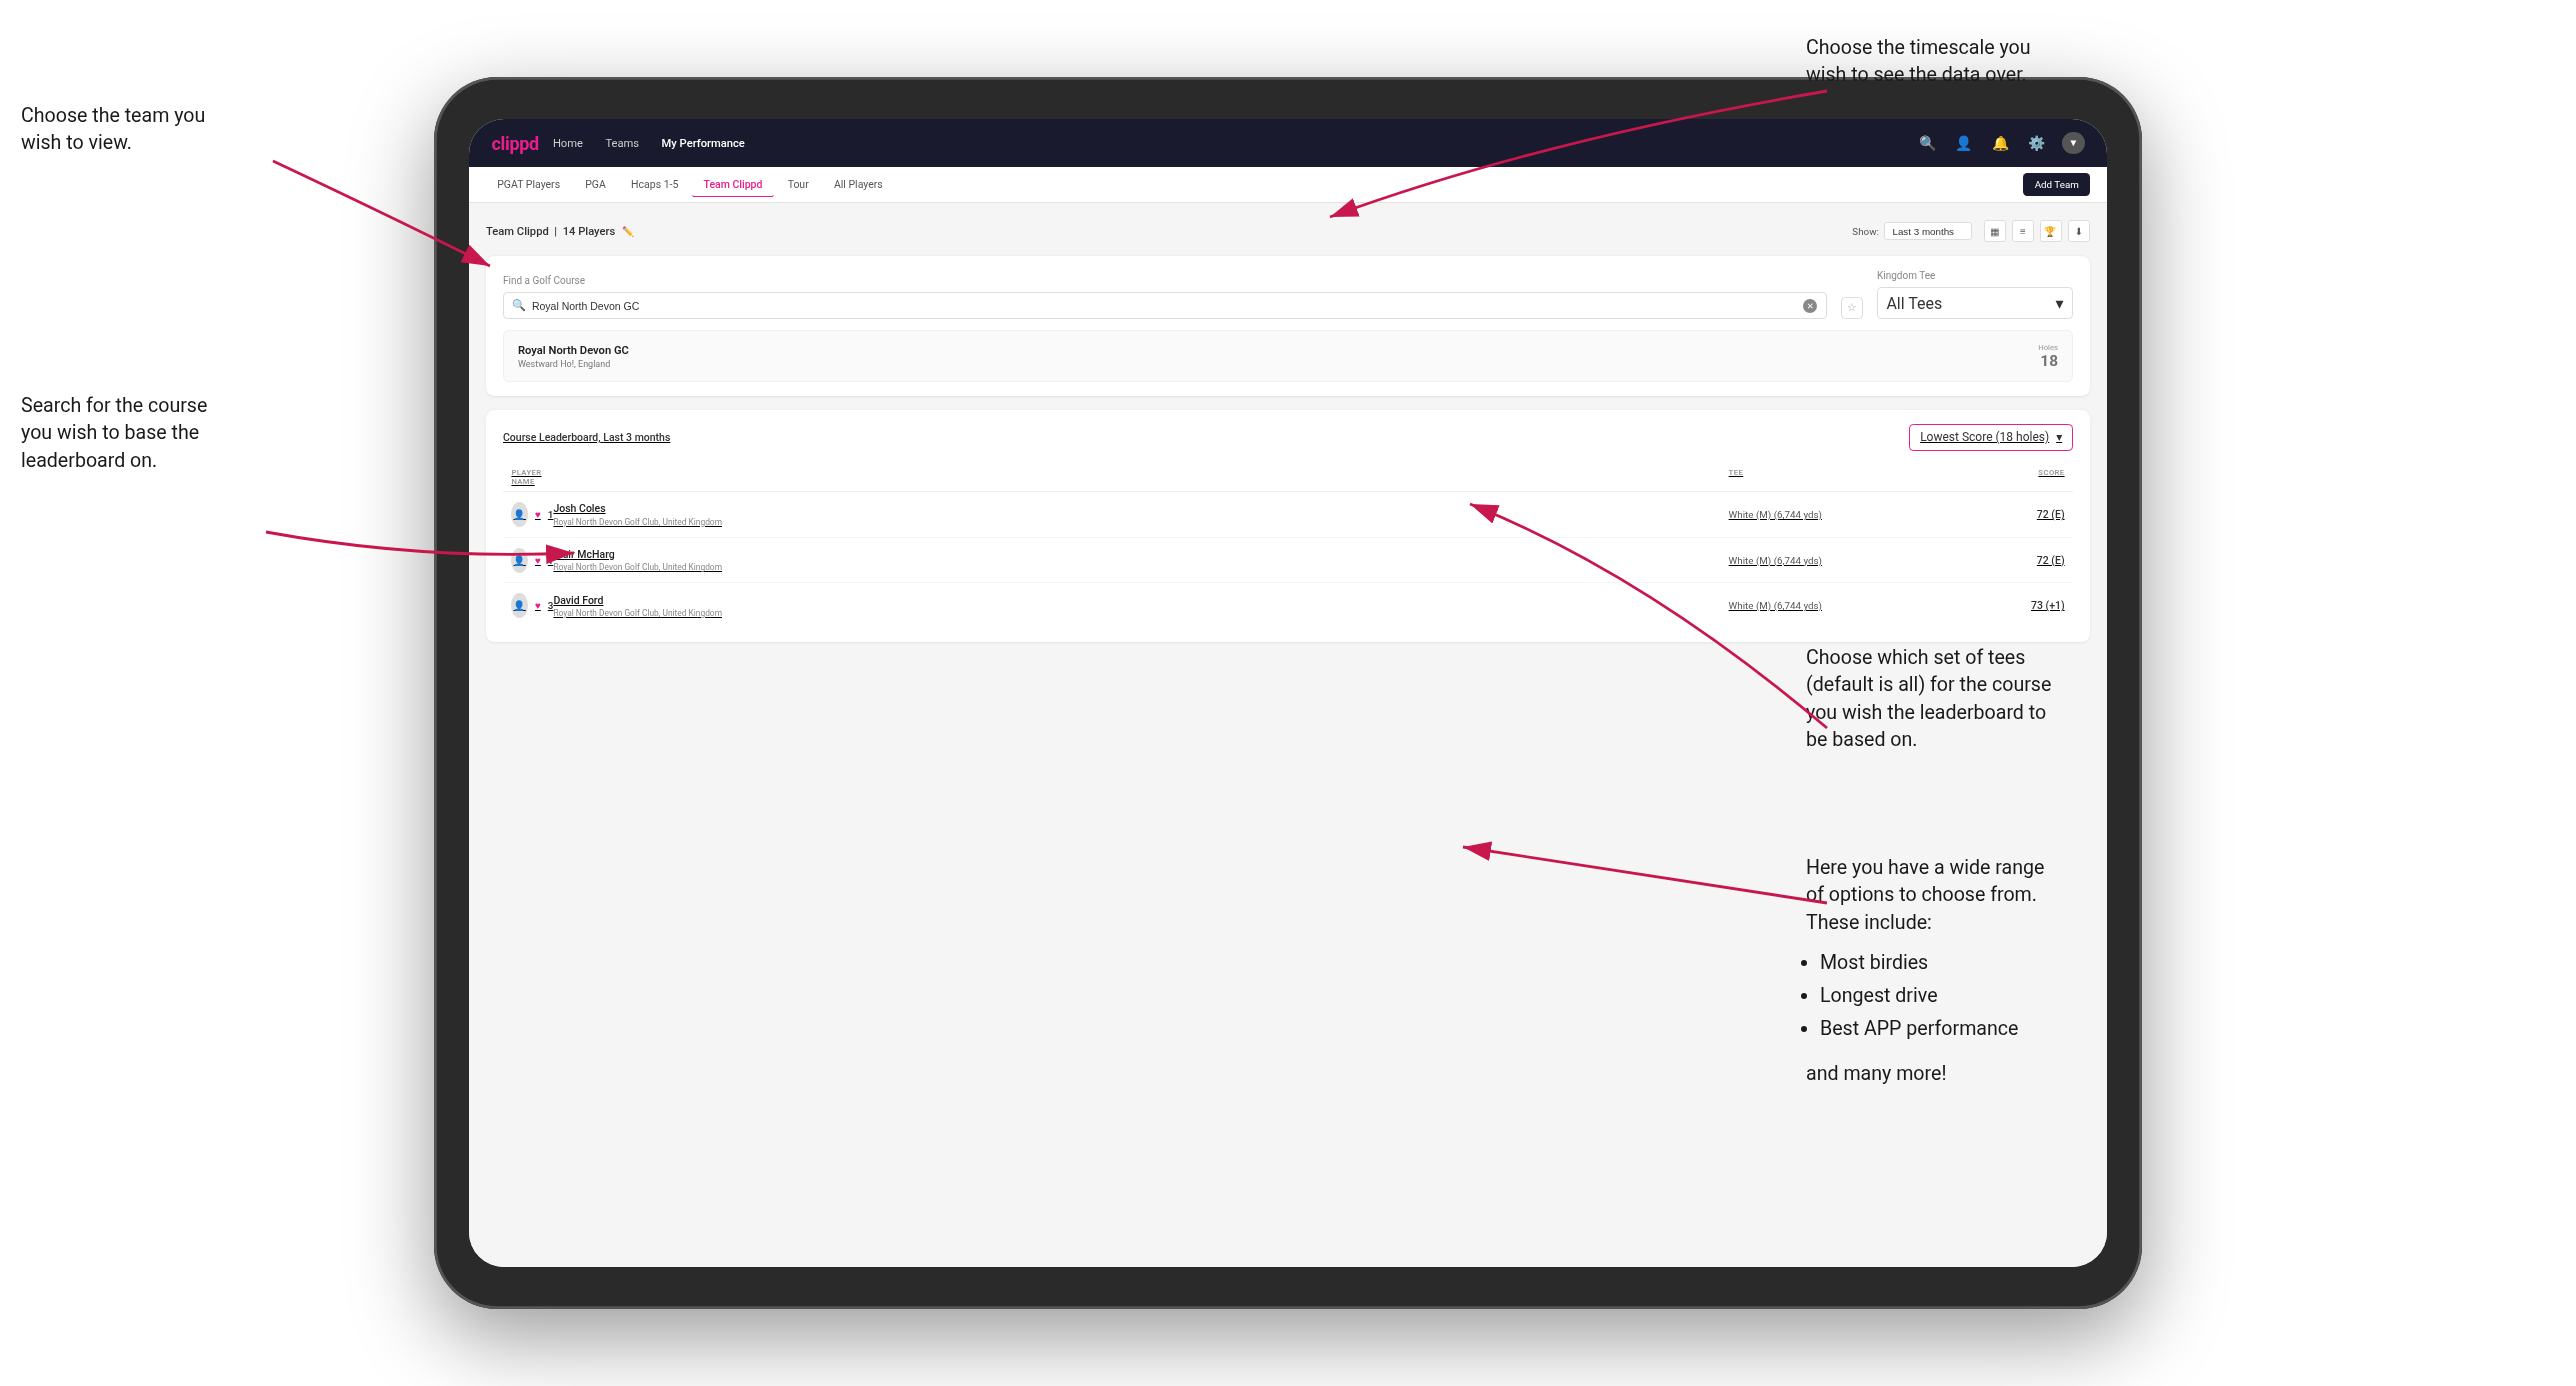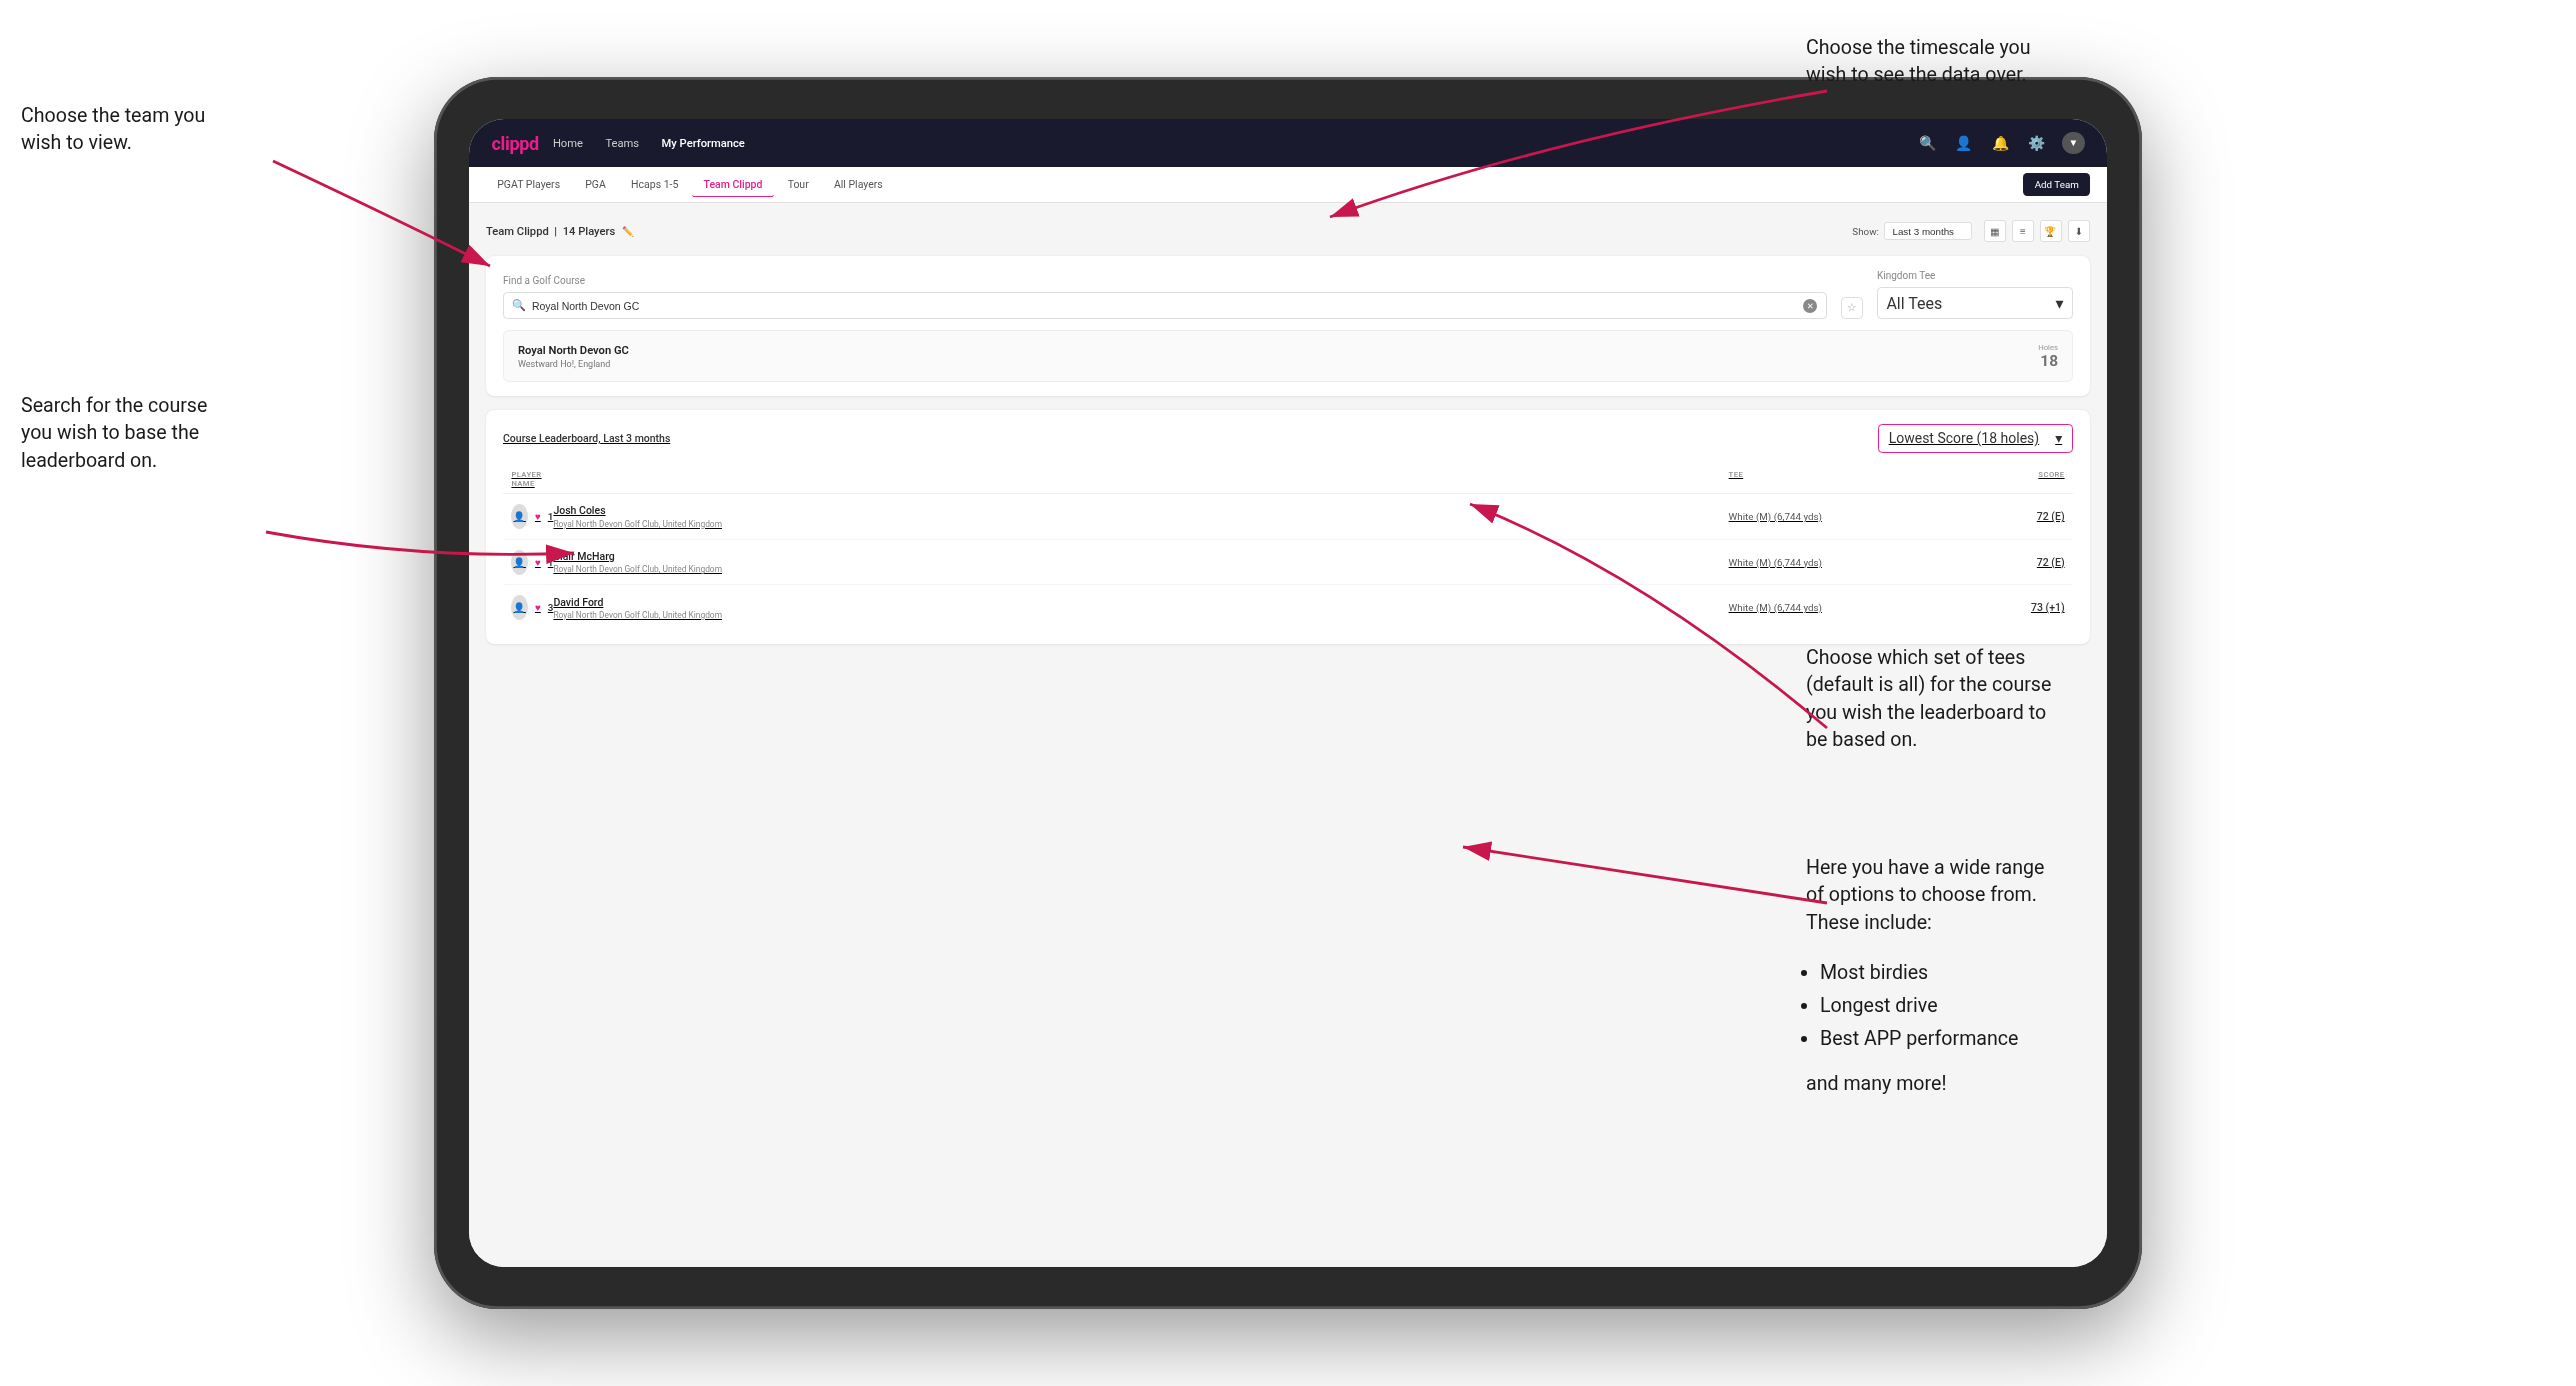--- a/index.html
+++ b/index.html
@@ -380,22 +380,22 @@
 
     .leaderboard-spacer { flex: 1; }
 
     .score-type-select {
       display: flex;
       border: 1.4px solid #e91e8c;
       border-radius: 4.2px;
       padding: 5.6px 9.8px;
       background: #fff;
       cursor: pointer;
-      gap: 16px;
-      font-size: 14px;
+      gap: 7px;
+      font-size: 12px;
       color: #333;
     }
 
     
     .leaderboard-table {
       width: 100%;
     }
 
     .table-header {
       display: grid;
@@ -505,21 +505,21 @@
       max-width: 238px;
     }
 
     .annot-5 {
       top: 854px;
       left: 1806px;
       max-width: 322px;
     }
 
     .bullet-list {
-      margin-top: 23px;
+      margin-top: 13px;
       margin-left: 14px;
     }
 
     .bullet-list li {
       font-size: 19.6px;
       color: #1a1a1a;
       margin-bottom: 5.6px;
       list-style: disc;
     }
 

